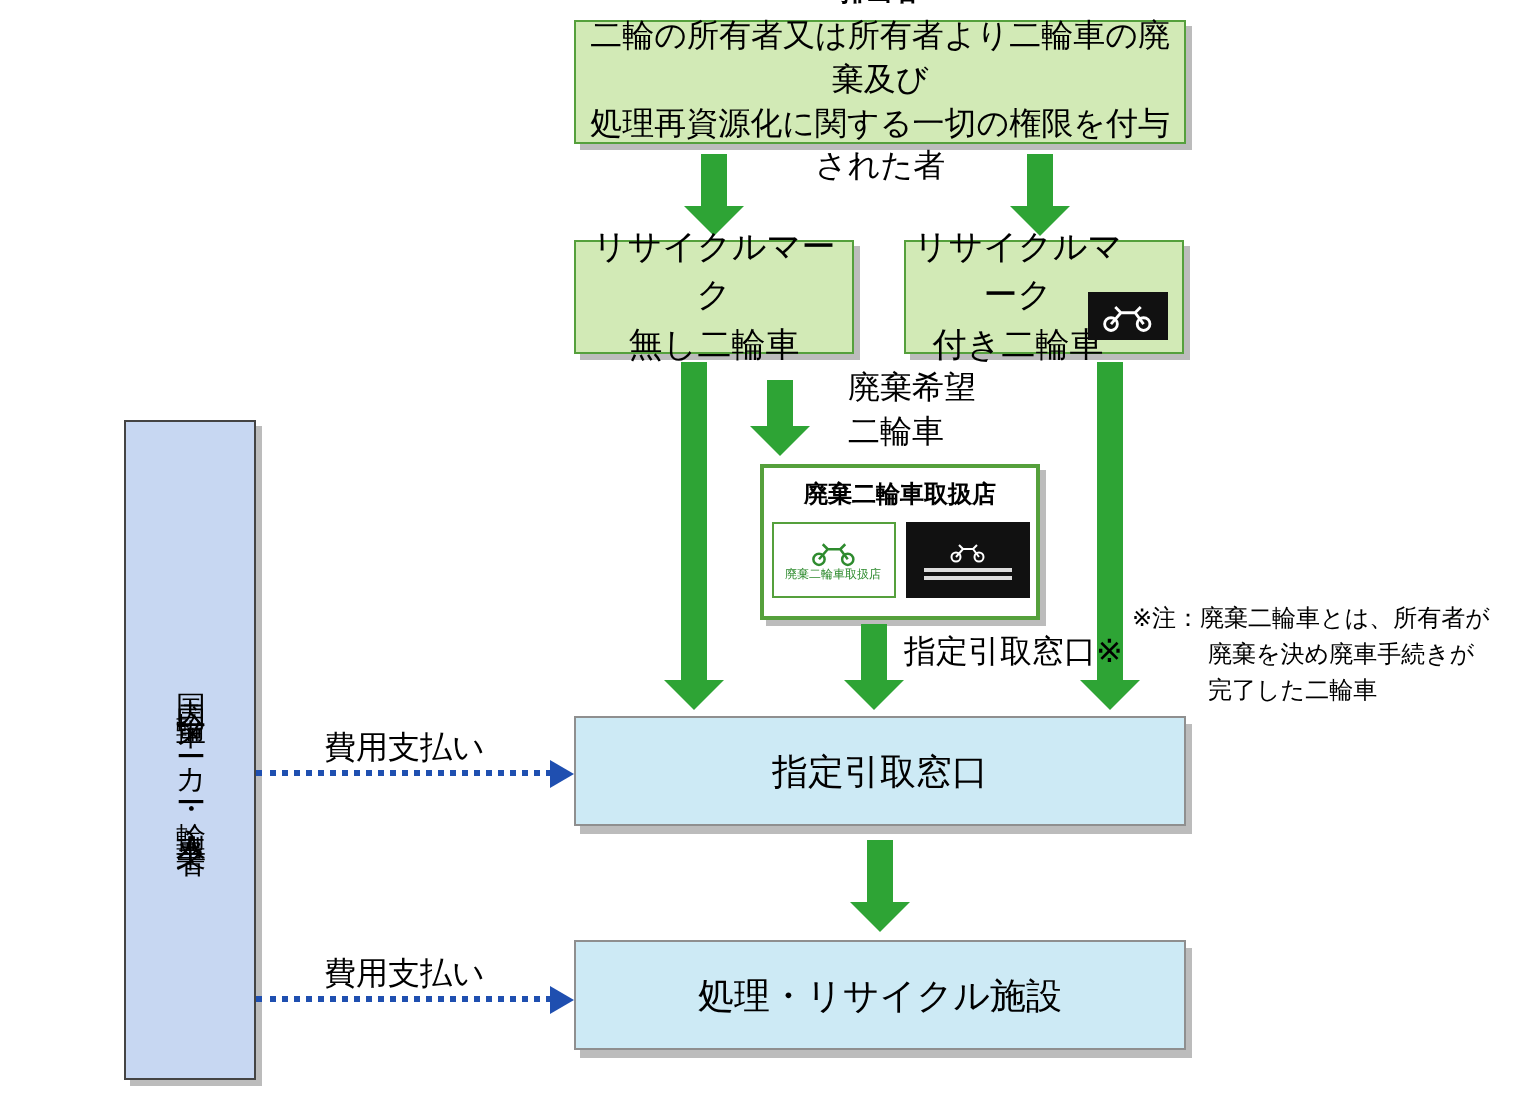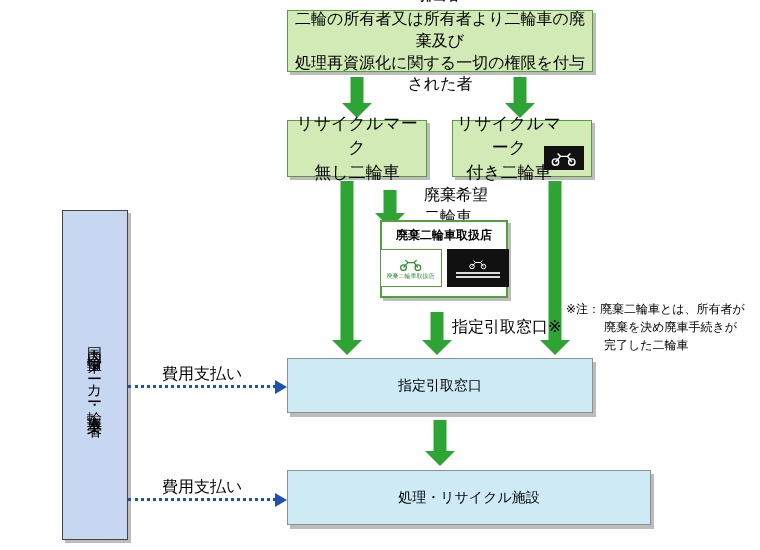--- a/index.html
+++ b/index.html
@@ -21,21 +21,21 @@
   }
   .green-box .box-title { font-weight:bold; font-size:13px; margin-bottom:3px; }
   .green-box .box-desc  { font-size:16px; line-height:1.35; white-space:pre-line; }
   .green-box .box-label { font-size:17px; line-height:1.45; white-space:pre-line; }
 
   .blue-box {
     background:var(--blue-box-bg);
     border:1px solid var(--blue-box-border);
     box-shadow:3px 4px 0 var(--shadow);
     display:flex; align-items:center; justify-content:center;
-    font-size:14px;
+    font-size:18px;
     text-align:right;
   }
 
   .maker-box {
     background:var(--maker-box-bg);
     border:1px solid #444;
     box-shadow:3px 3px 0 var(--shadow);
     display:flex; align-items:center; justify-content:center;
   }
   .maker-box .vtext {
@@ -148,21 +148,21 @@
   </div>
 
   <div class="garrow" style="left:375px; top:190px; height:38px;">
     <div class="shaft" style="height: 24px;"></div>
     <div class="head"></div>
   </div>
 
   <div class="float-label" style="left:424px; top:184px;">廃棄希望
 二輪車</div>
 
-  <div class="box dealer-box" style="left:380px; top:220px; width:128px; height:78px;text-align:right;">
+  <div class="box dealer-box" style="left:380px; top:232px; width:140px; height:78px;text-align:right;">
     <div class="dealer-title">廃棄二輪車取扱店</div>
     <div class="dealer-logos">
       <div class="logo-plate white">
         <svg width="28" height="15" viewBox="0 0 40 24">
           <circle cx="8" cy="17" r="4.5" fill="none" stroke="#2e8b2e" stroke-width="2"></circle>
           <circle cx="31" cy="17" r="4.5" fill="none" stroke="#2e8b2e" stroke-width="2"></circle>
           <path d="M8 17 L15 9 L25 9 L31 17 M15 9 L11 5 M25 9 L29 5" stroke="#2e8b2e" stroke-width="2" fill="none"></path>
         </svg>
         <div class="tiny-caption">廃棄二輪車取扱店</div>
       </div>
@@ -195,21 +195,21 @@
 
   <div class="box blue-box" style="left:287px; top:358px; width:306px; height:55px;">
     <div>指定引取窓口</div>
   </div>
 
   <div class="garrow" style="left:425px; top:420px; height:46px;">
     <div class="shaft" style="height: 32px;"></div>
     <div class="head"></div>
   </div>
 
-  <div class="box blue-box" style="left:287px; top:470px; width:364px; height:55px;">
+  <div class="box blue-box" style="left:287px; top:470px; width:306px; height:55px;">
     <div>処理・リサイクル施設</div>
   </div>
 
   <div class="box maker-box" style="left:62px; top:210px; width:66px; height:330px;">
     <div class="vtext">国内二輪車メーカー・輸入事業者</div>
   </div>
 
   <div class="payment-label" style="left:162px; top:364px;">費用支払い</div>
   <div class="dotline" style="left:128px; top:385px; width:148px;"></div>
   <div class="dothead" style="left:275px; top:380px;"></div>

